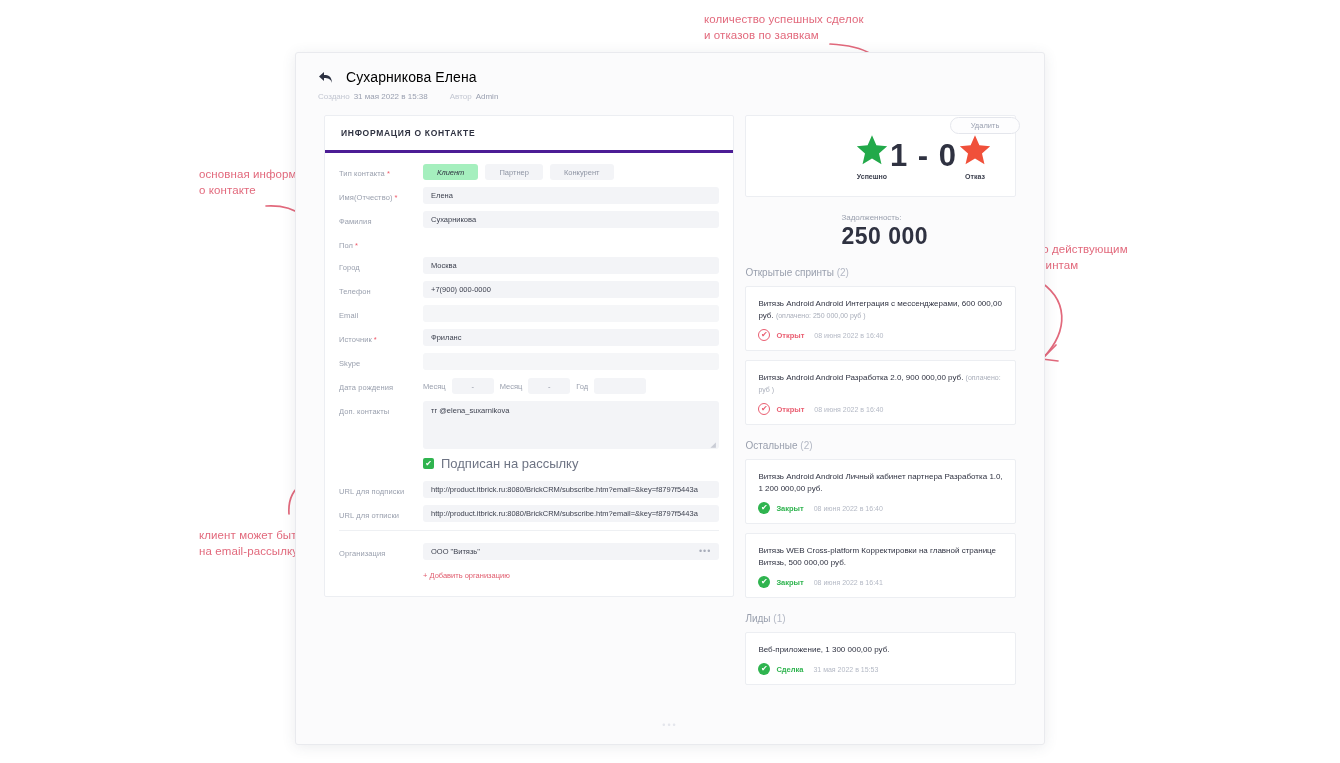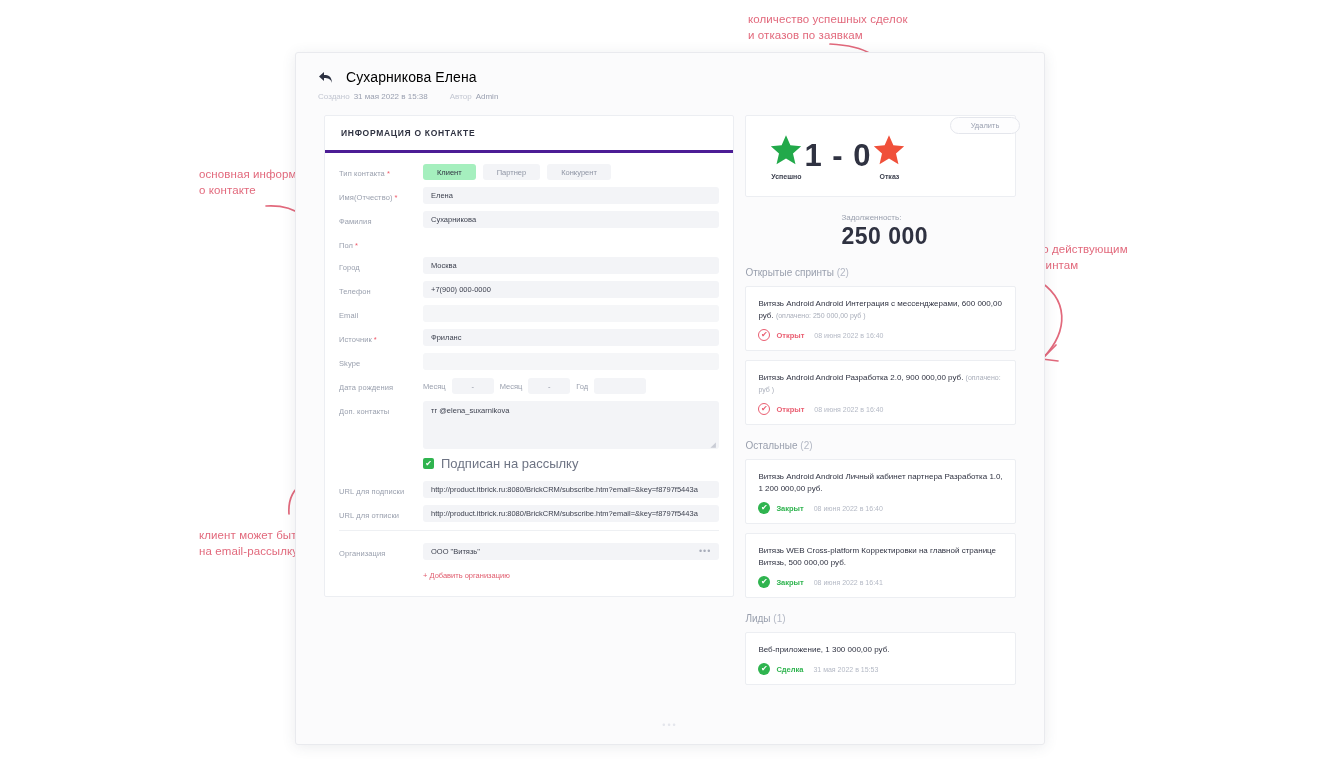--- a/index.html
+++ b/index.html
@@ -97,21 +97,21 @@
     color:#c9ccd5; font-size:7px; line-height:7px;
   }
 
   
   .pills { display:flex; gap:7px; padding-top:1px; }
   .pill {
     height:16px; padding:0 14px; border-radius:3px;
     font-size:7.5px; display:flex; align-items:center; justify-content:center;
     background:#f3f4f7; color:#8f95a4; cursor:pointer;
   }
-  .pill.active { background:#a5efbe; color:#2f3241; }
+  .pill.active { background:#a5efbe; color:#2f3241;font-style:italic; }
 
   
   .dob { display:flex; align-items:center; gap:6px; padding-top:1px; }
   .dob-lab { font-size:7.5px; color:#9aa0ae; }
   .dob-box {
     height:16px; width:42px; background:#f3f4f7; border-radius:3px;
     font-size:7.5px; color:#8f95a4; display:flex; align-items:center; justify-content:center;
   }
   .dob-box.year { width:52px; }
 
@@ -132,21 +132,21 @@
     font-size:9px; letter-spacing:1px; line-height:9px; cursor:pointer;
   }
   .add-org {
     margin:11px 0 2px 84px;
     font-size:7.5px; color:#e05b6d; cursor:pointer;
   }
 
   
   .score-card {
     background:#fff; border:1px solid #eceef2; border-radius:2px;
-    height:82px; display:flex; align-items:center; justify-content:flex-start;
+    height:82px; display:flex; align-items:center; justify-content:flex-end;
     padding:0 22px;
   }
   .score-side { display:flex; flex-direction:column; align-items:center; gap:5px; }
   .score-side .lbl { font-size:7px; color:#3b3f4d; font-weight:bold; }
   .score-mid { font-size:31px; color:#2f3241; font-weight:bold; letter-spacing:1px; }
 
   .debt-block { padding:16px 2px 2px 2px; text-align:left; padding-left:96px; }
   .debt-label { font-size:8px; color:#9aa0ae; }
   .debt-value { font-size:23px; color:#2f3241; font-weight:bold; margin-top:1px; letter-spacing:.5px; }
 
@@ -173,21 +173,21 @@
   .st-date { font-size:7px; color:#b4b9c5; margin-left:4px; }
 
   .scroll-dots {
     position:absolute; left:0; right:0; bottom:14px;
     text-align:center; color:#e4e6ec; font-size:9px; letter-spacing:2px;
   }
 </style>
 </head>
 <body>
 
-<div class="annot" style="left:748px; top:12px;">количество успешных сделок
+<div class="annot" style="left:704px; top:12px;">количество успешных сделок
 и отказов по заявкам</div>
 <svg class="arrow" style="left:826px; top:40px;" width="70" height="50" viewBox="0 0 70 50">
   <path d="M4 4 C 40 6, 58 16, 60 40" stroke="#e2697c" stroke-width="1.7" fill="none" stroke-linecap="round"></path>
   <path d="M52 30 L60 43 L67 29" stroke="#e2697c" stroke-width="1.7" fill="none" stroke-linecap="round" stroke-linejoin="round"></path>
 </svg>
 
 <div class="annot" style="left:199px; top:167px;">основная информация
 о контакте</div>
 <svg class="arrow" style="left:258px; top:200px;" width="66" height="52" viewBox="0 0 66 52">
   <path d="M8 6 C 40 4, 56 22, 60 40" stroke="#e2697c" stroke-width="1.7" fill="none" stroke-linecap="round"></path>

